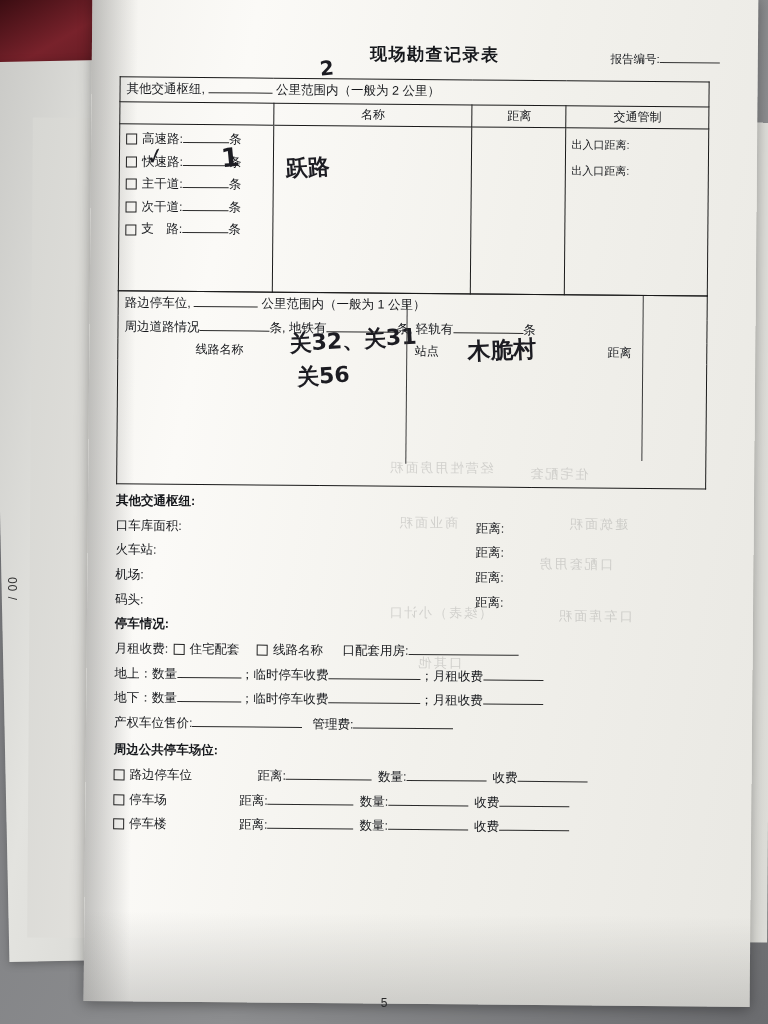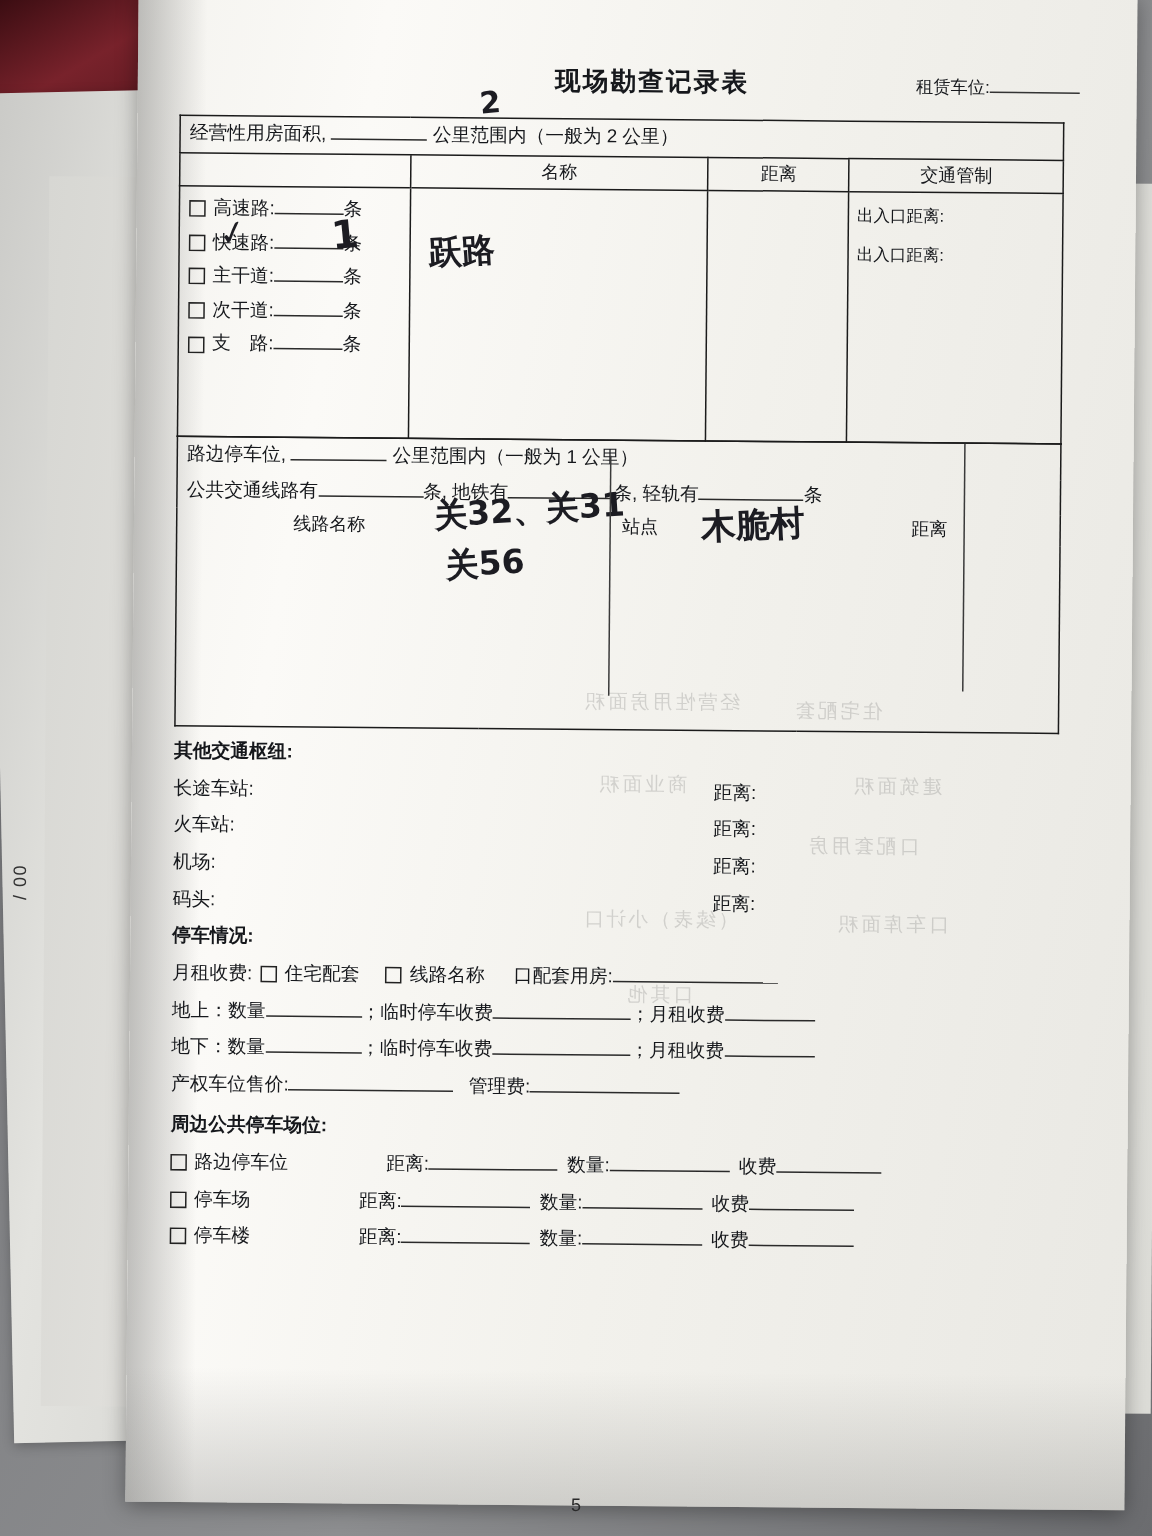--- a/index.html
+++ b/index.html
@@ -174,29 +174,29 @@
     <div class="ghost" style="left:450px; top:560px;">口配套用房</div>
     <div class="ghost" style="left:470px; top:612px;">口车库面积</div>
     <div class="ghost" style="left:480px; top:520px;">建筑面积</div>
     <div class="ghost" style="left:330px; top:660px;">口其他</div>
 
     <div class="form">
 
       <div style="position:relative;">
         <div class="title">现场勘查记录表</div>
         <div class="report-no">
-          <span>租赁车位:</span><span class="ul"></span>
+          <span>报告编号:</span><span class="ul"></span>
         </div>
       </div>
 
       <table class="tbl">
         <tbody>
             <tr>
           <td colspan="4" style="border-bottom:1px solid #1b1b1b; padding:4px 6px;">
-            <span>经营性用房面积,</span>
+            <span>其他交通枢纽,</span>
             <span class="blank" style="width:64px;"></span>
             <span>公里范围内（一般为 2 公里）</span>
           </td>
         </tr>
         <tr>
           <td style="width:150px; border:none; border-right:1px solid #1b1b1b;"></td>
           <td class="hdr-cell" style="width:200px;">名称</td>
           <td class="hdr-cell" style="width:88px;">距离</td>
           <td class="hdr-cell" style="width:140px;">交通管制</td>
         </tr>
@@ -232,40 +232,40 @@
         <tbody>
             <tr>
           <td colspan="3" style="padding:4px 6px; border-bottom:none;">
             <span>路边停车位,</span>
             <span class="blank" style="width:64px;"></span>
             <span>公里范围内（一般为 1 公里）</span>
           </td>
         </tr>
         <tr>
           <td colspan="3" style="padding:4px 6px; border-top:none; border-bottom:none;">
-            <span>公共交通线路有</span><span class="blank" style="width:70px;"></span><span>条, 地铁有</span><span class="blank" style="width:70px;"></span><span>条, 轻轨有</span><span class="blank" style="width:70px;"></span><span>条</span>
+            <span>周边道路情况</span><span class="blank" style="width:70px;"></span><span>条, 地铁有</span><span class="blank" style="width:70px;"></span><span>条, 轻轨有</span><span class="blank" style="width:70px;"></span><span>条</span>
           </td>
         </tr>
         <tr>
           <td class="hdr-cell" style="width:200px; border:none;">线路名称</td>
           <td class="hdr-cell" style="width:210px; border:none;">站点</td>
           <td class="hdr-cell" style="width:170px; border:none;">距离</td>
         </tr>
         <tr>
           <td style="height:118px; border:none;"></td>
           <td style="border:none;"></td>
           <td style="border:none;"></td>
         </tr>
       </tbody>
         </table>
 
       <div class="free">
         <div class="ln" style="font-weight:600;">其他交通枢纽:</div>
         <div class="ln indent" style="position:relative;">
-          <span>长途车站:</span>
+          <span>口车库面积:</span>
           <span style="position:absolute; left:360px;">距离:</span>
         </div>
         <div class="ln indent" style="position:relative;">
           <span>火车站:</span>
           <span style="position:absolute; left:360px;">距离:</span>
         </div>
         <div class="ln indent" style="position:relative;">
           <span>机场:</span>
           <span style="position:absolute; left:360px;">距离:</span>
         </div>

